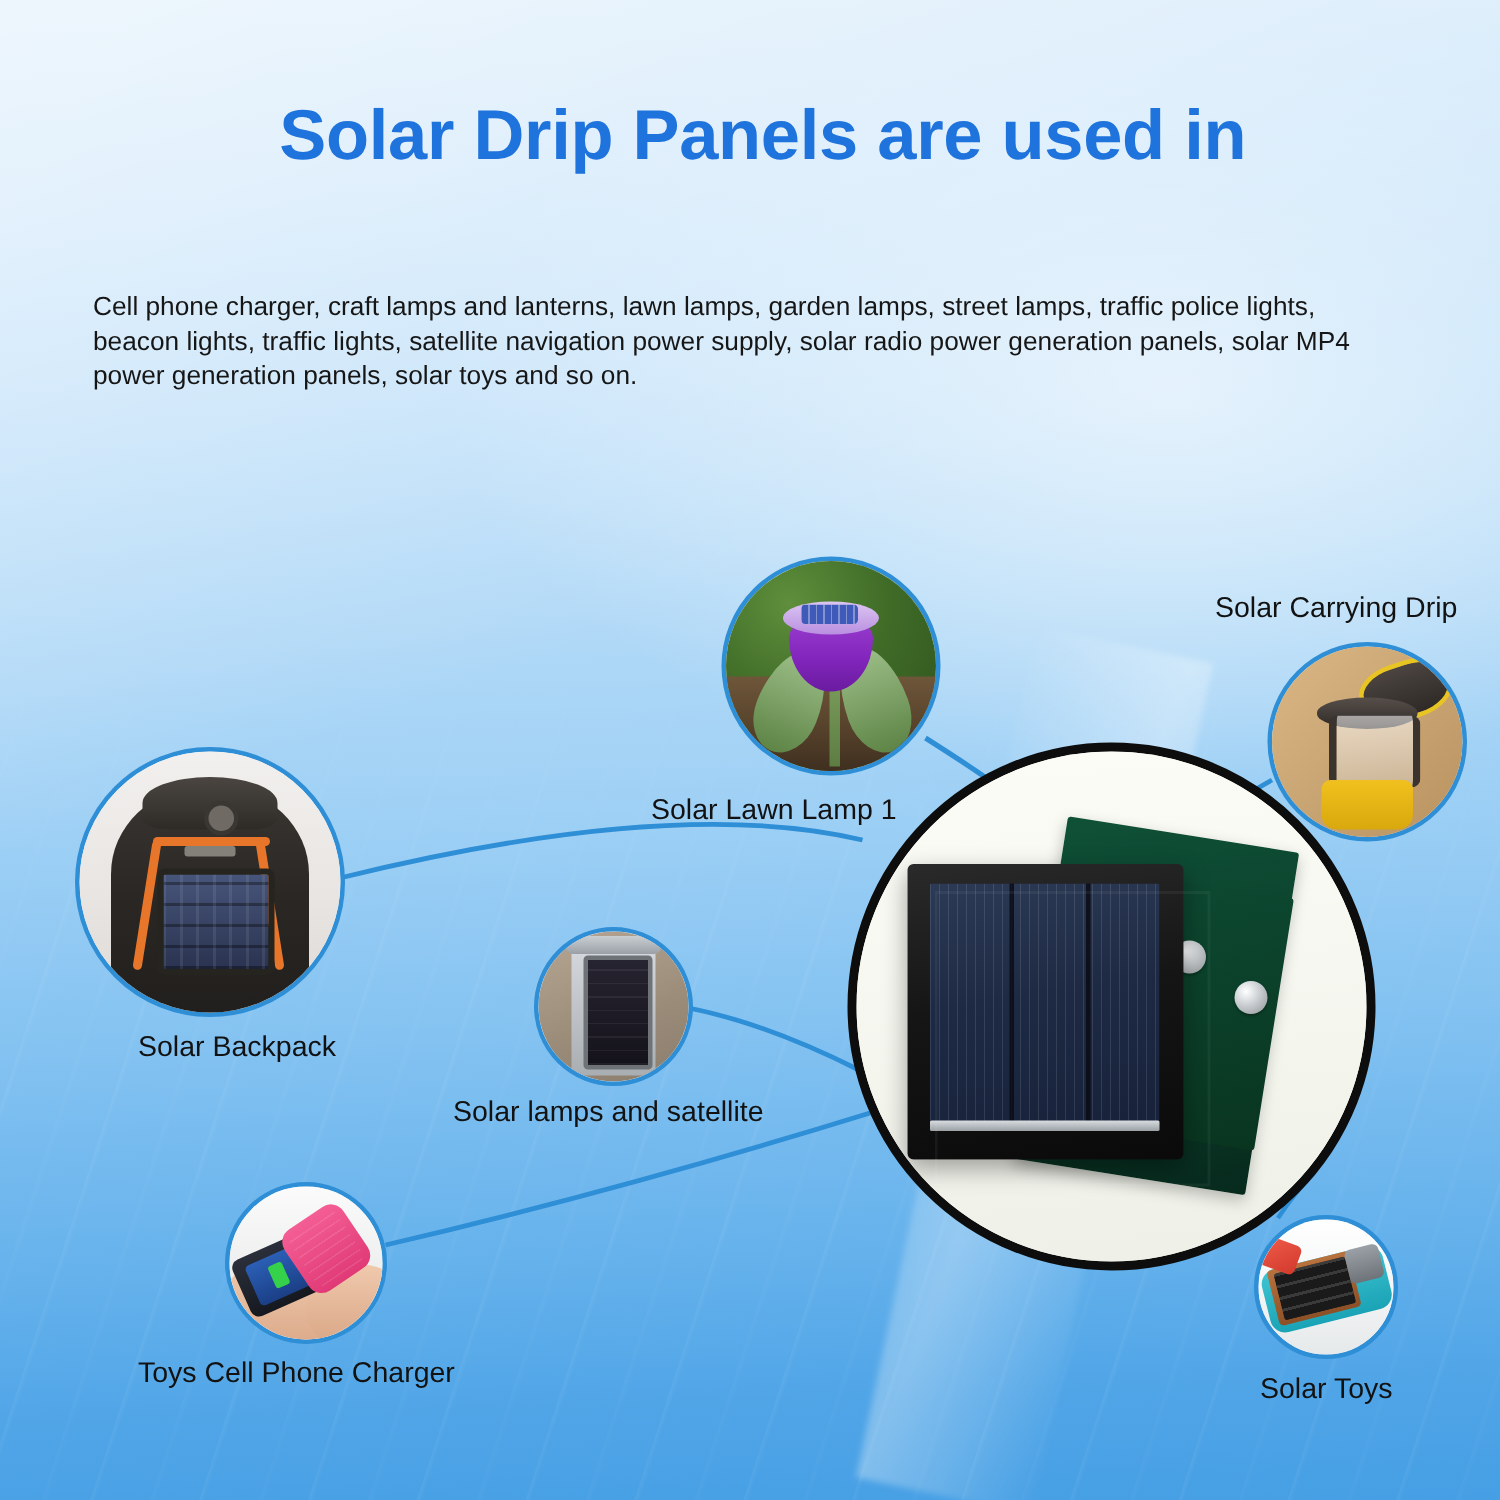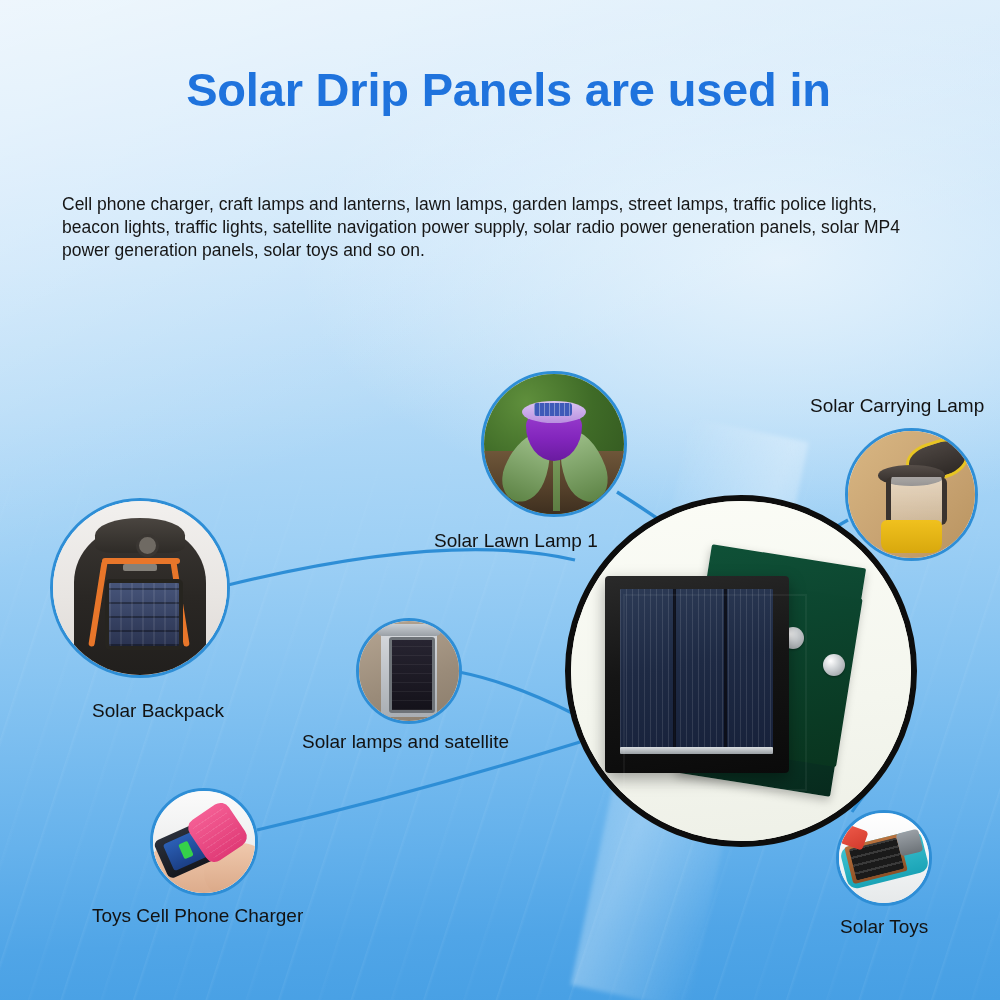--- a/index.html
+++ b/index.html
@@ -241,41 +241,41 @@
         <div class="bp-body"></div>
         <div class="bp-top"></div>
         <div class="bp-stripe" style="left:24%;top:34%;width:6px;height:50%;transform:rotate(9deg);"></div>
         <div class="bp-stripe" style="left:71%;top:34%;width:6px;height:50%;transform:rotate(-9deg);"></div>
         <div class="bp-stripe" style="left:28%;top:33%;width:45%;height:6px;border-radius:20px;"></div>
         <div class="bp-ring"></div>
         <div class="bp-logo"></div>
         <div class="bp-panel"></div>
       </div>
     </div>
-    <div class="caption" style="left:92px;top:688px;margin-top:12px;">Solar Backpack</div>
+    <div class="caption" style="left:92px;top:688px;">Solar Backpack</div>
   </div>
 
   <div class="node">
     <div class="bubble" style="left:481px;top:371px;width:146px;height:146px;">
       <div class="art">
         <div class="tl-bg"></div>
         <div class="tl-soil"></div>
         <div class="tl-leaf" style="left:16%;top:42%;width:30%;height:50%;transform:rotate(22deg);"></div>
         <div class="tl-leaf" style="left:56%;top:40%;width:30%;height:52%;transform:rotate(-20deg);"></div>
         <div class="tl-stem"></div>
         <div class="tl-bulb"></div>
         <div class="tl-cap"></div>
         <div class="tl-cell"></div>
       </div>
     </div>
     <div class="caption" style="left:434px;top:530px;">Solar Lawn Lamp 1</div>
   </div>
 
   <div class="node">
-    <div class="caption" style="left:810px;top:395px;">Solar Carrying Lamp</div>
+    <div class="caption" style="left:810px;top:395px;">Solar Carrying Drip</div>
     <div class="bubble" style="left:845px;top:428px;width:133px;height:133px;">
       <div class="art">
         <div class="cl-bg"></div>
         <div class="cl-lid"></div>
         <div class="cl-top"></div>
         <div class="cl-glass"></div>
         <div class="cl-base"></div>
       </div>
     </div>
   </div>

